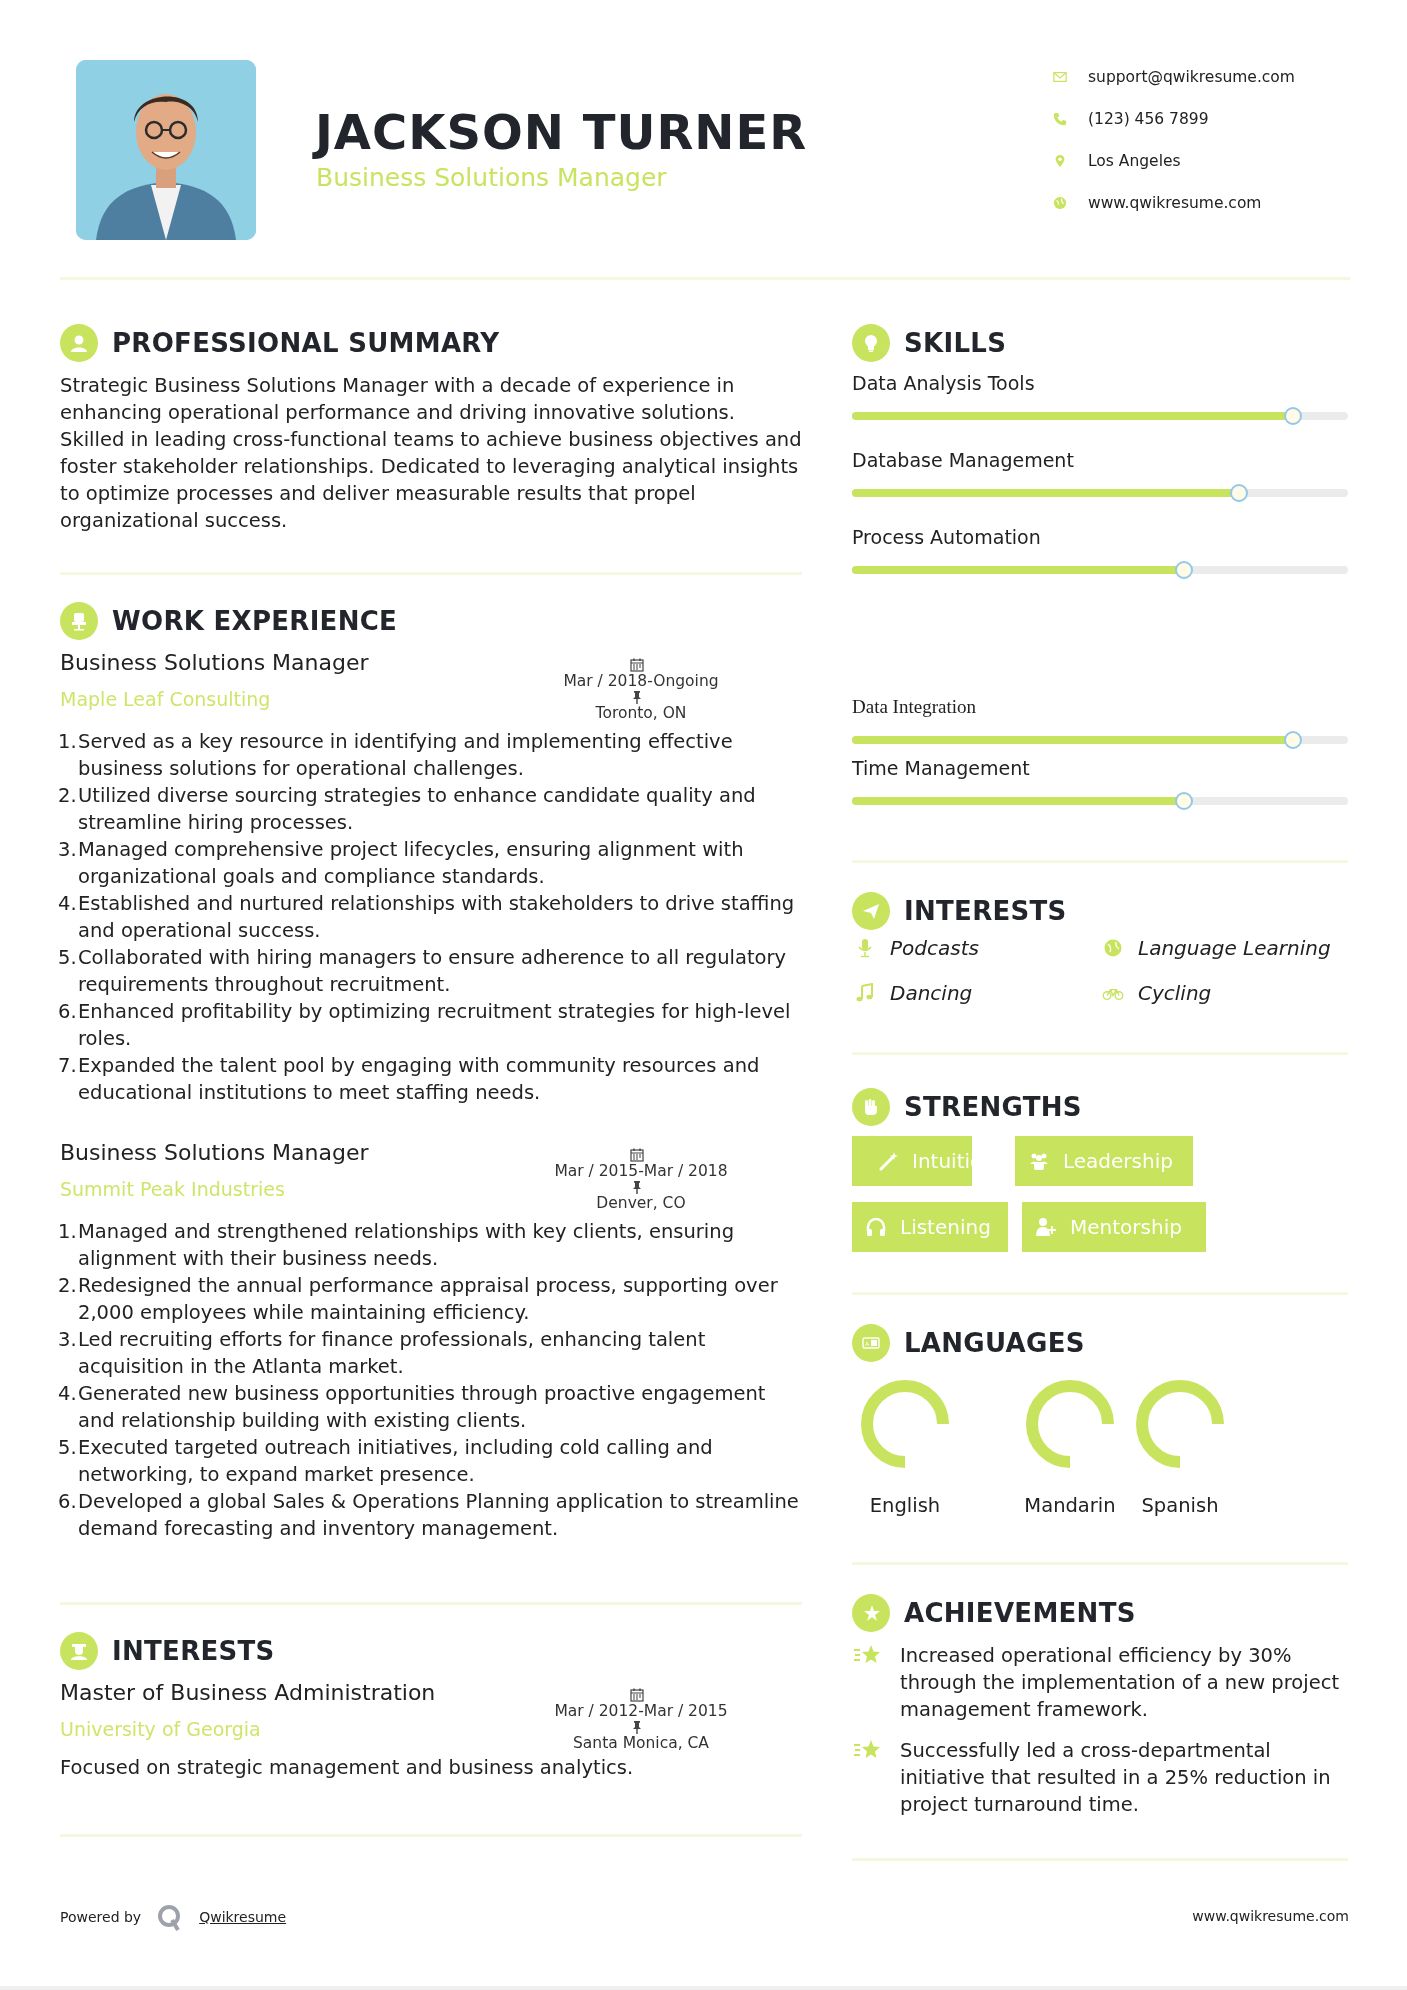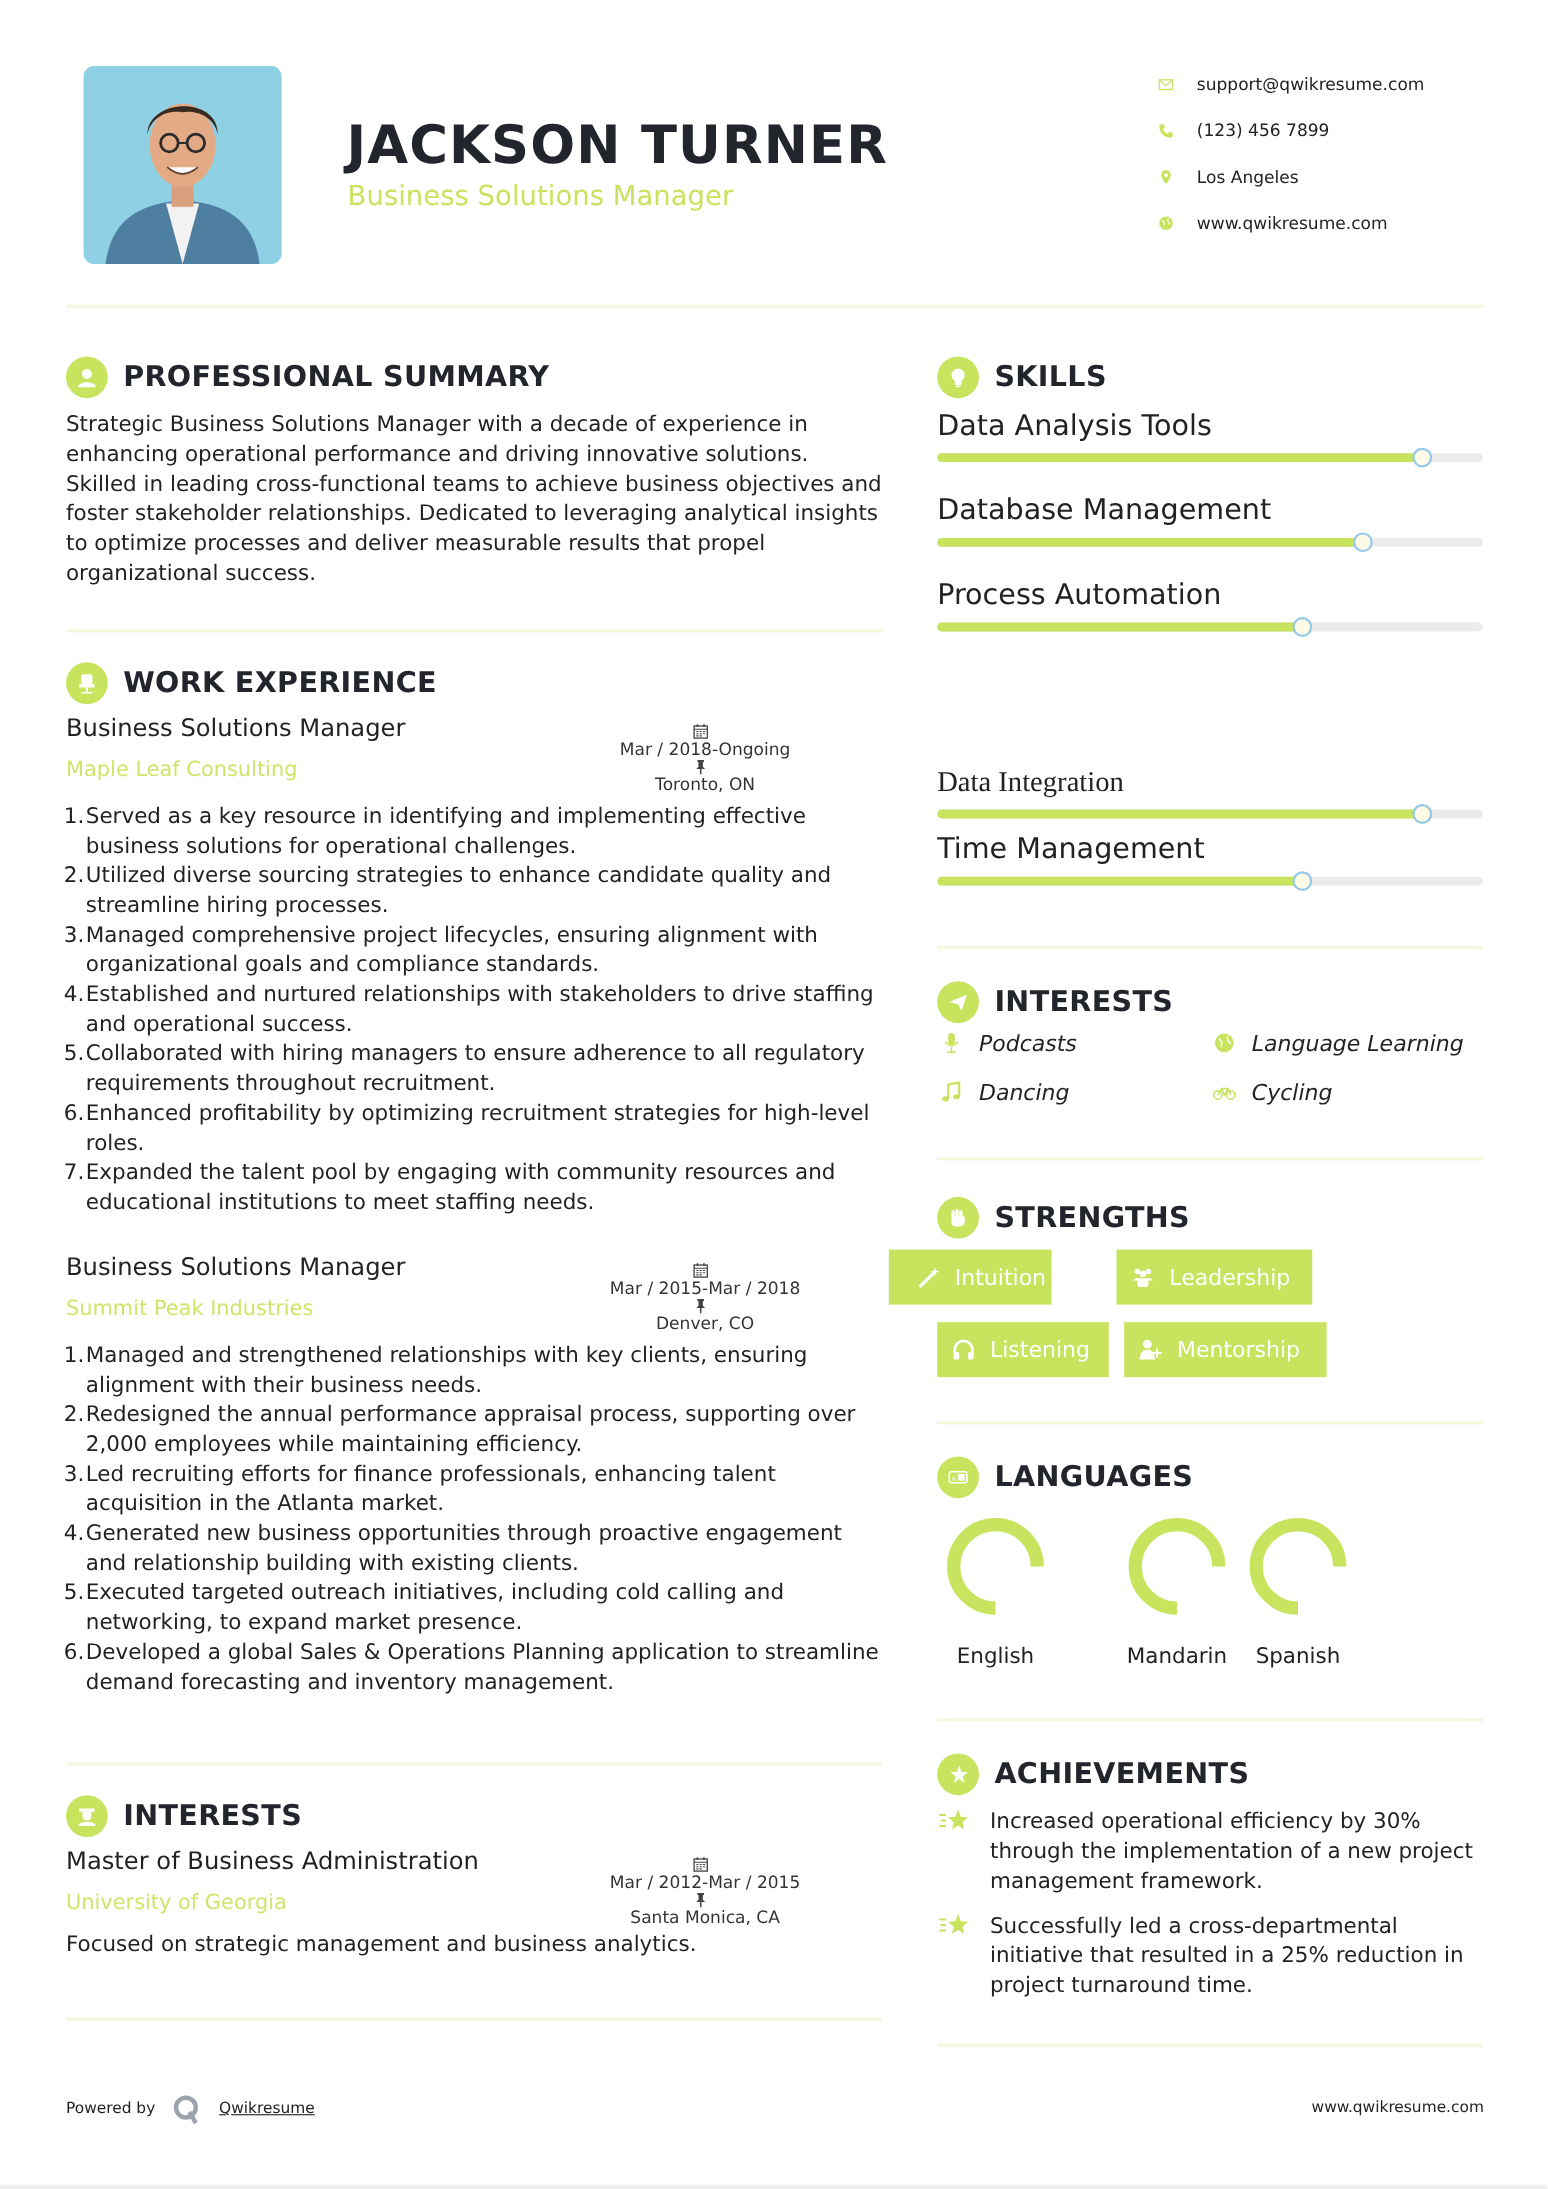--- a/index.html
+++ b/index.html
@@ -35,21 +35,21 @@
   .job-meta { position: absolute; font-size: 15.5px; color: #333; text-align: right; display: flex; align-items: center; justify-content: flex-end; flex-direction: column; }
   .job-meta .mi { width: 14px; height: 14px; margin-right: 8px; color: #444; display: inline-flex; }
   .job-meta .mi svg { width: 14px; height: 14px; }
 
   ol.bullets { position: absolute; font-size: 19.5px; line-height: 27px; color: #222; padding-left: 20px; list-style: none; counter-reset: n; }
   ol.bullets li { position: relative; padding-left: 0; counter-increment: n; }
   ol.bullets li::before { content: counter(n) "."; position: absolute; left: -20px; }
 
   
   .skill { position: absolute; left: 852px; width: 496px; }
-  .skill-label { font-size: 26px; color: #222; height: 28px; }
+  .skill-label { font-size: 19px; color: #222; height: 28px; }
   .skill-track { position: relative; height: 8px; margin-top: 12px; border-radius: 4px; background: #ebebeb; }
   .skill-fill { position: absolute; left: 0; top: 0; height: 8px; border-radius: 4px; background: #c8e35e; }
   .skill-knob { position: absolute; top: -5px; width: 18px; height: 18px; border-radius: 50%; background: #fffbe6; border: 2px solid #93c8ea; transform: translateX(-9px); }
 
   
   .interest { position: absolute; display: flex; align-items: center; font-size: 20px; color: #222; font-style: italic; }
   .interest .ii { width: 26px; height: 22px; margin-right: 12px; color: #c8e35e; display: inline-flex; align-items: center; justify-content: center; }
   .interest .ii svg { width: 22px; height: 20px; }
 
   
@@ -371,21 +371,21 @@
     <span class="sec-icon">
         <svg viewBox="0 0 22 22">
           <rect x="5" y="4" width="3" height="7" rx="1.5" fill="#fff"></rect>
           <rect x="8.5" y="3" width="3" height="8" rx="1.5" fill="#fff"></rect>
           <rect x="12" y="4" width="3" height="7" rx="1.5" fill="#fff"></rect>
           <path d="M5 10 H17 V15 Q17 19 12 19 H9 Q5 19 5 15 Z" fill="#fff"></path>
         </svg>
       </span>
     <span class="sec-title">STRENGTHS</span>
   </div>
-  <div class="tag" style="left:808px; top:1136px; width:148px;padding-left:26px;">
+  <div class="tag" style="left:852px; top:1136px; width:120px;padding-left:26px;">
     <span class="ti">
         <svg viewBox="0 0 22 20">
           <line x1="3" y1="18" x2="14" y2="7" stroke="#fff" stroke-width="3" stroke-linecap="round"></line>
           <path d="M16 1 L17 4 L20 5 L17 6 L16 9 L15 6 L12 5 L15 4 Z" fill="#fff"></path>
         </svg>
       </span>
     <span>Intuition</span>
   </div>
   <div class="tag" style="left:1015px; top:1136px; width:178px;">
     <span class="ti">

